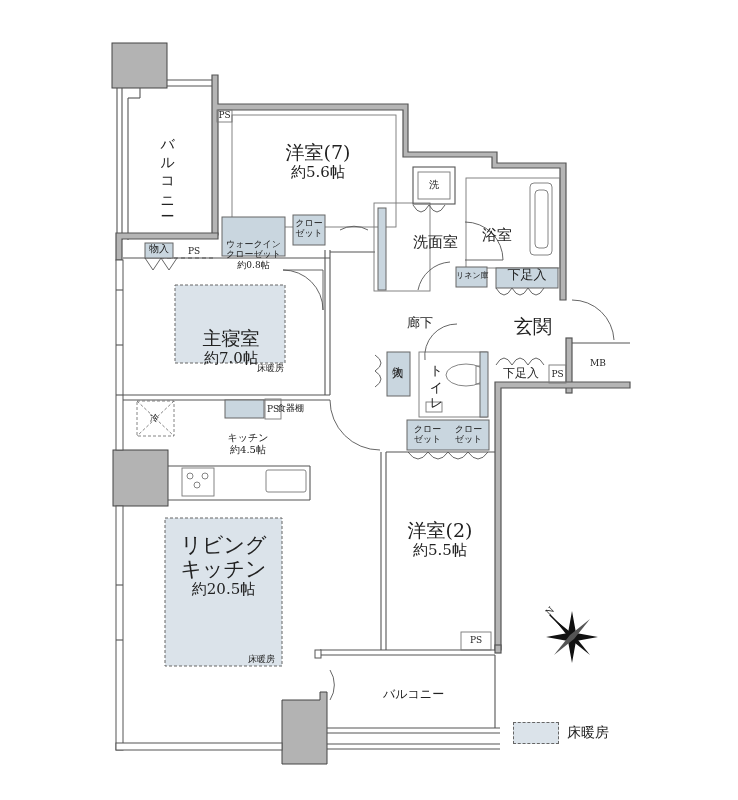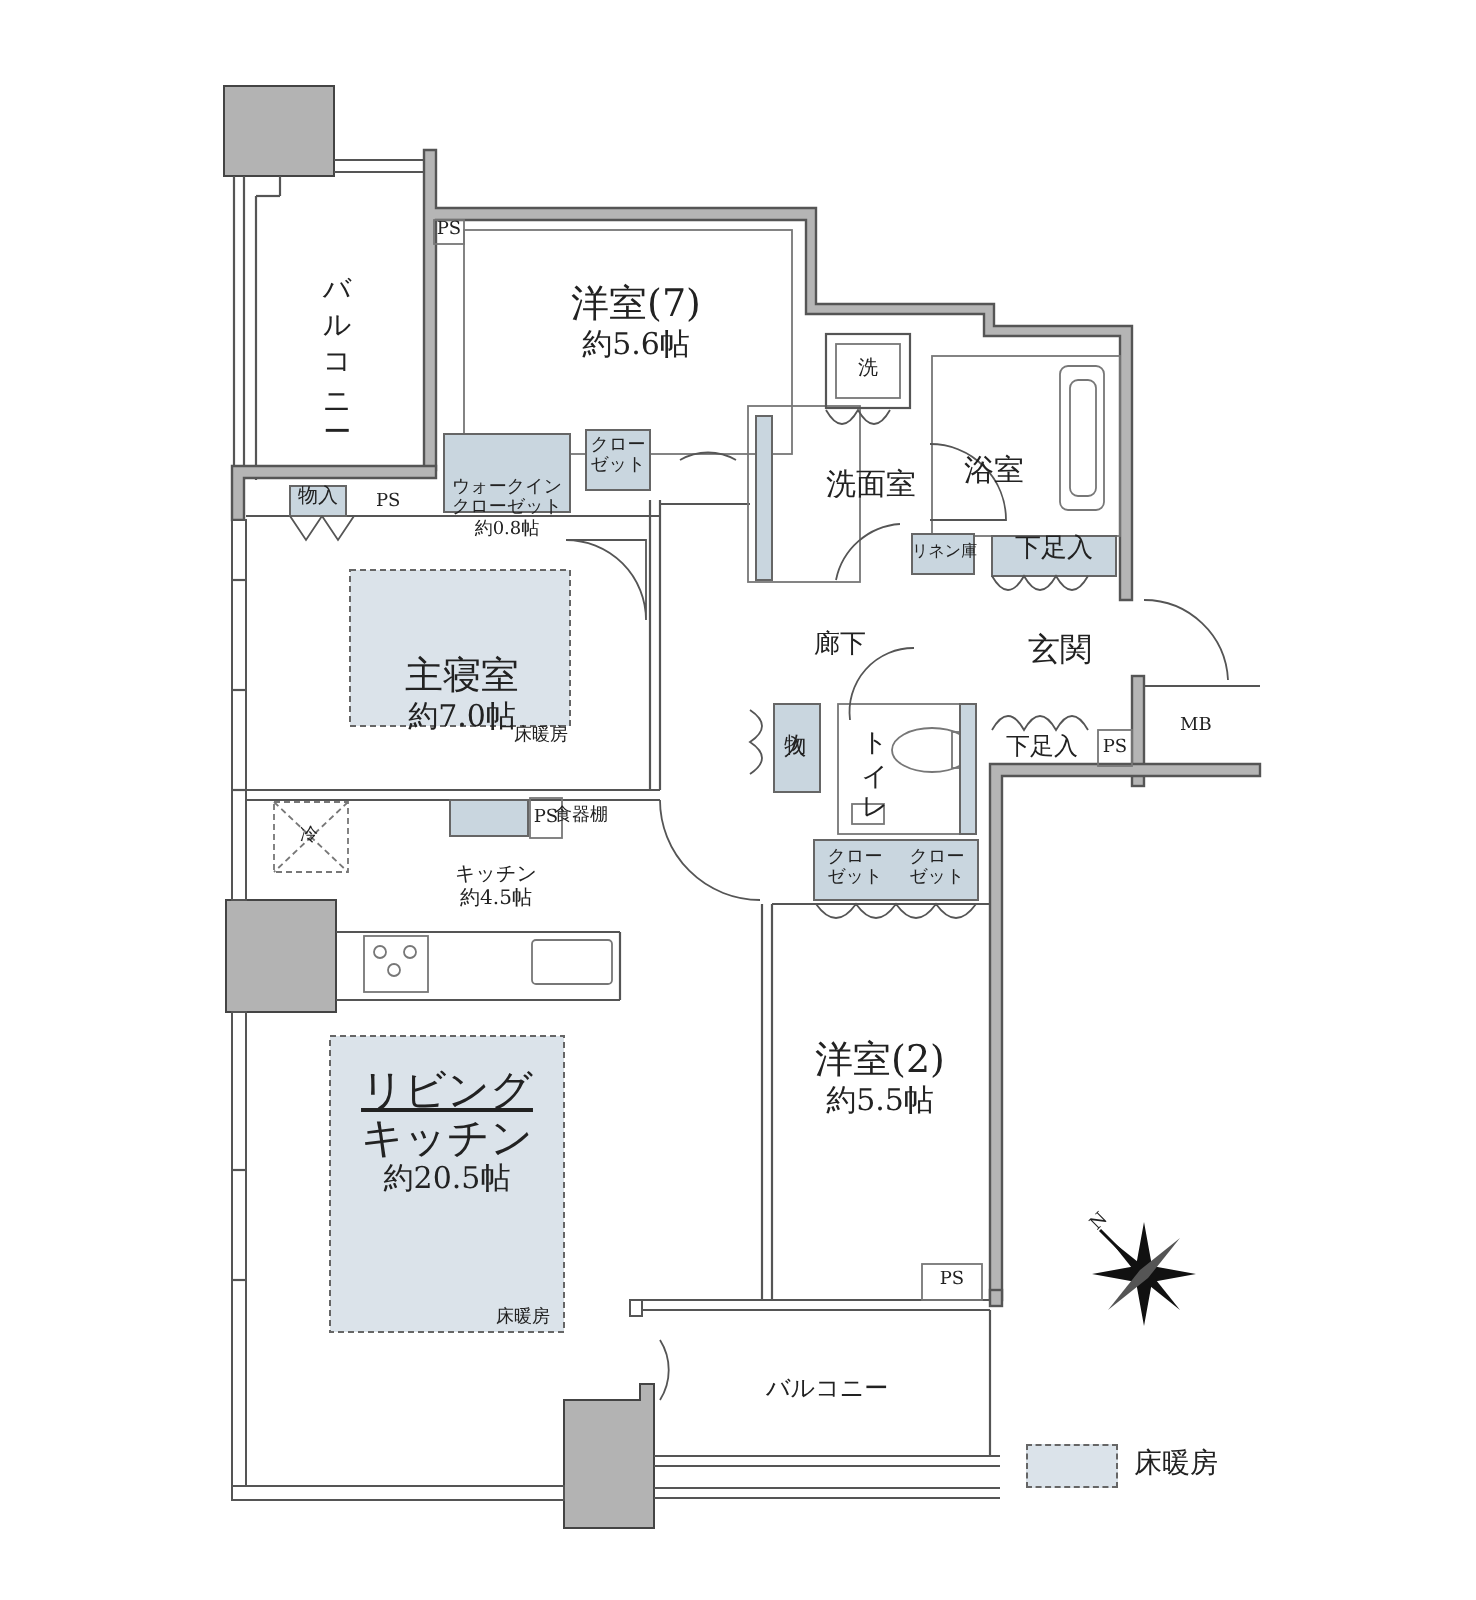--- a/index.html
+++ b/index.html
@@ -168,21 +168,21 @@
   <div class="area-l">約7.0帖</div>
 </div>
 <div class="lbl tiny" style="left:257px;top:363px;">床暖房</div>
 
 <div class="lbl small" style="left:418px;top:179px;width:32px;">洗</div>
 <div class="lbl area-l" style="left:482px;top:227px;">浴室</div>
 <div class="lbl area-l" style="left:413px;top:234px;">洗面室</div>
 <div class="lbl tiny" style="left:456px;top:271px;width:31px;font-size:8px;">リネン庫</div>
 <div class="lbl area-l" style="left:496px;top:268px;width:62px;font-size:13px;">下足入</div>
 <div class="lbl area-l" style="left:367px;top:316px;font-size:13px;margin-left:40px;">廊下</div>
-<div class="lbl area-l" style="left:514px;top:316px;font-size:16px;">玄関</div>
+<div class="lbl area-l" style="left:514px;top:316px;font-size:19px;">玄関</div>
 
 <div class="lbl vert" style="left:390px;top:358px;font-size:11px;letter-spacing:0;">物入</div>
 <div class="lbl vert" style="left:428px;top:356px;font-size:13px;letter-spacing:2px;">トイレ</div>
 <div class="lbl" style="left:503px;top:367px;font-size:12px;">下足入</div>
 <div class="lbl tiny" style="left:549px;top:369px;width:17px;">PS</div>
 <div class="lbl tiny" style="left:590px;top:358px;">MB</div>
 
 <div class="lbl tiny" style="left:150px;top:413px;">冷</div>
 <div class="lbl tiny" style="left:225px;top:403px;width:39px;padding-left:46px;">食器棚</div>
 <div class="lbl tiny" style="left:265px;top:404px;width:16px;">PS</div>
@@ -200,21 +200,21 @@
   <div>ゼット</div>
 </div>
 
 <div class="lbl" style="left:390px;top:520px;width:100px;">
   <div class="room-l">洋室(2)</div>
   <div class="area-l">約5.5帖</div>
 </div>
 <div class="lbl tiny" style="left:461px;top:635px;width:30px;">PS</div>
 
 <div class="lbl" style="left:165px;top:533px;width:117px;">
-  <div class="room-l" style="font-size:21px;text-decoration:underline;">リビング</div>
+  <div class="room-l" style="font-size:21px;">リビング</div>
   <div class="room-l" style="font-size:21px;">キッチン</div>
   <div class="area-l">約20.5帖</div>
 </div>
 <div class="lbl tiny" style="left:248px;top:654px;">床暖房</div>
 
 <div class="lbl small" style="left:383px;top:688px;font-size:12px;">バルコニー</div>
 
 <div class="lbl tiny" style="left:546px;top:606px;transform:rotate(-45deg);">N</div>
 
 <div class="legend-box"></div>

